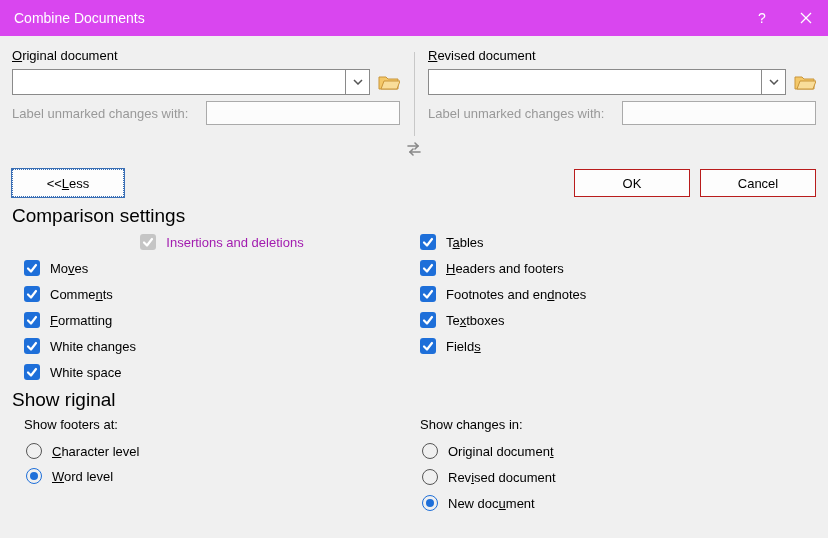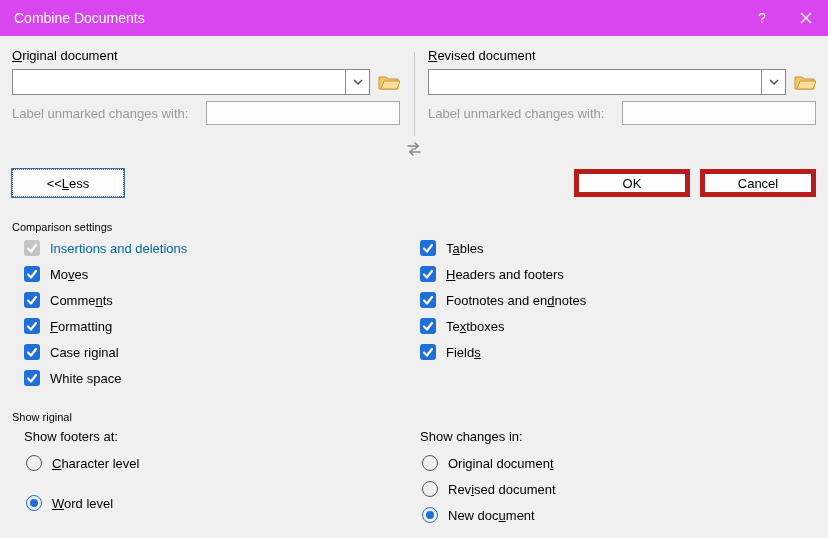--- a/index.html
+++ b/index.html
@@ -106,57 +106,57 @@
   .btn-row {
     display: flex;
     align-items: center;
     margin-top: 4px;
     margin-bottom: 6px;
   }
   .btn {
     height: 28px;
     padding: 0 1px;
     background: #fdfdfd;
-    border: 5px solid #b91c1c;
+    border: 1px solid #b91c1c;
     display: inline-flex;
     align-items: center;
     justify-content: center;
     font-size: 13px;
     min-width: 116px;
   }
   .btn.less {
     min-width: 112px;
     border: 1px dotted #3a6fb5;
     outline: 1px solid #3a6fb5;
     padding: 0 12px;
   }
   .btn-row .spacer { flex: 1; }
   .btn.ok { margin-right: 10px; }
-  .group-title { font-size: 11px; margin: 24px 0 6px 0; }
+  .group-title { font-size: 19px; margin: 8px 0 6px 0; }
   .settings-grid {
     display: flex;
     padding-left: 12px;
   }
   .settings-col { flex: 1; display: flex; flex-direction: column; gap: 8px; }
   .chk {
     display: flex;
     align-items: center;
     gap: 10px;
     height: 18px;
   }
   .chk .box {
     width: 16px; height: 16px;
     border-radius: 3px;
     display: flex; align-items: center; justify-content: center;
     flex-shrink: 0;
   }
   .chk .box.checked { background: #1e6fd9; }
   .chk .box.disabled { background: #c5c5c5; }
   .chk .box svg { stroke: #fff; }
-  .chk.disabled-lbl { color: #0369a1; }
+  .chk.disabled-lbl { color: #a21caf; justify-content: center; }
   .show-grid {
     display: flex;
     padding-left: 12px;
     margin-top: 4px;
   }
   .show-col { flex: 1; display: flex; flex-direction: column; gap: 8px; }
   .show-col .sub-title { margin-bottom: 2px; }
   .radio {
     display: flex; align-items: center; gap: 10px; height: 18px;
     padding-left: 2px;
@@ -305,21 +305,21 @@
             </svg>
           </span>
           <span><span class="u">F</span>ormatting</span>
         </div>
         <div class="chk">
           <span class="box checked">
             <svg width="12" height="12" viewBox="0 0 12 12" fill="none" stroke-width="2.2" stroke-linecap="round" stroke-linejoin="round">
               <polyline points="2,6.5 5,9.5 10,3"></polyline>
             </svg>
           </span>
-          <span>Case riginal</span>
+          <span>White changes</span>
         </div>
         <div class="chk">
           <span class="box checked">
             <svg width="12" height="12" viewBox="0 0 12 12" fill="none" stroke-width="2.2" stroke-linecap="round" stroke-linejoin="round">
               <polyline points="2,6.5 5,9.5 10,3"></polyline>
             </svg>
           </span>
           <span>White space</span>
         </div>
       </div>
@@ -364,21 +364,21 @@
           </span>
           <span>Field<span class="u">s</span></span>
         </div>
       </div>
   </div>
 
   <div class="group-title">Show riginal</div>
   <div class="show-grid">
     <div class="show-col">
       <div class="sub-title">Show footers at:</div>
-      <div id="show-at" style="display: flex; flex-direction: column; gap: 22px; justify-content: space-between;">
+      <div id="show-at" style="display: flex; flex-direction: column; gap: 7px; justify-content: space-between;">
           <div class="radio">
             <span class="circ"></span>
             <span><span class="u">C</span>haracter level</span>
           </div>
           <div class="radio">
             <span class="circ sel"></span>
             <span><span class="u">W</span>ord level</span>
           </div>
         </div>
     </div>

